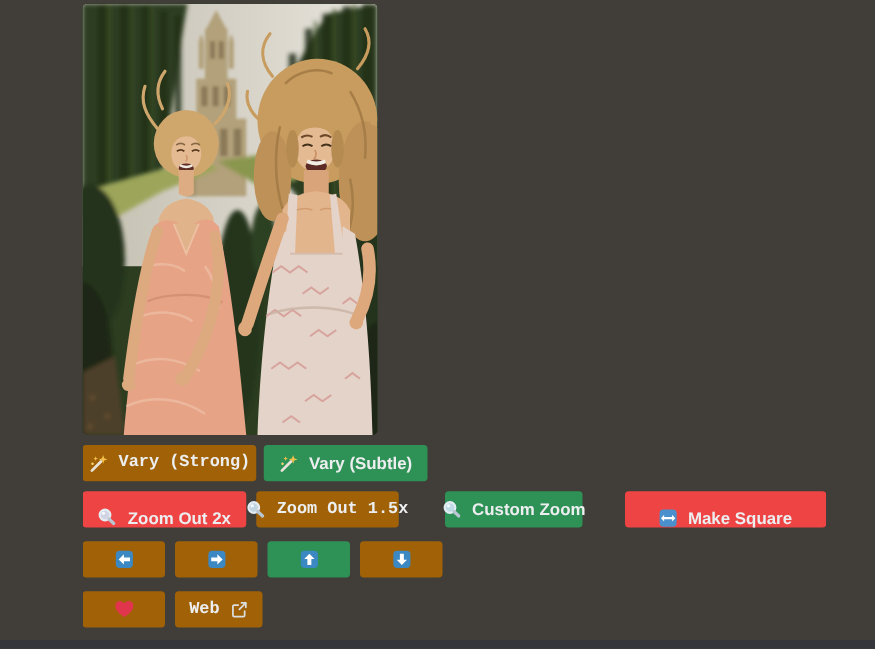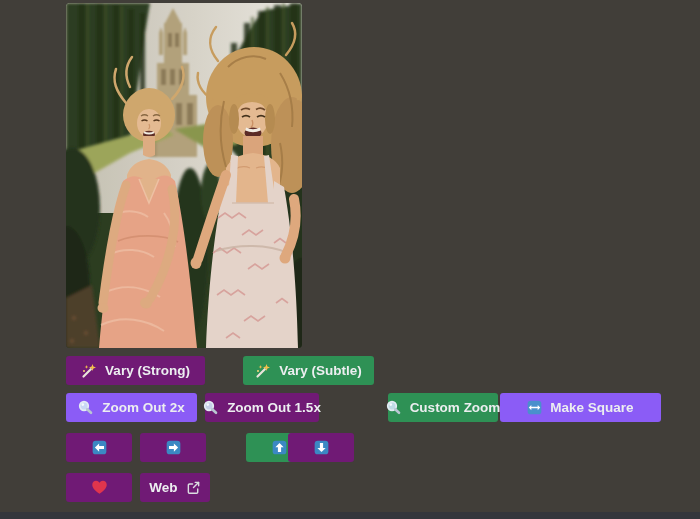--- a/index.html
+++ b/index.html
@@ -6,23 +6,23 @@
   .canvas{position:relative;width:700px;height:519px;background:#413e39;overflow:hidden;
           font-family:"Liberation Sans",sans-serif;}
   .photo{position:absolute;left:66px;top:3px;width:236px;height:345px;border-radius:4px;
          overflow:hidden;cursor:pointer;background:#2a3d20;}
   .photo svg{display:block;}
   .btn{position:absolute;height:29px;border-radius:3px;display:flex;align-items:center;
        justify-content:center;gap:8px;font-family:"Liberation Sans",sans-serif;
        font-size:13.5px;font-weight:700;color:#eceef0;cursor:pointer;border:none;
        padding:0;box-sizing:border-box;white-space:nowrap;}
   .btn svg{flex:0 0 auto;display:block;}
-  .secondary{background:#701a75;}
-  .primary{background:#8b5cf6;}
-  .success{background:#2e9155;margin-left:32px;}
+  .secondary{background:#a16207;font-family:Liberation Mono, monospace;}
+  .primary{background:#ef4444;align-items:flex-end;}
+  .success{background:#2e9155;}
   .inputbar{position:absolute;left:0;top:512px;width:700px;height:7px;background:#34363c;}
 </style>
 </head>
 <body>
 
 <div class="canvas">
 
   <div class="photo">
     <svg viewBox="0 0 236 345" width="236" height="345" preserveAspectRatio="none">
       <defs>

